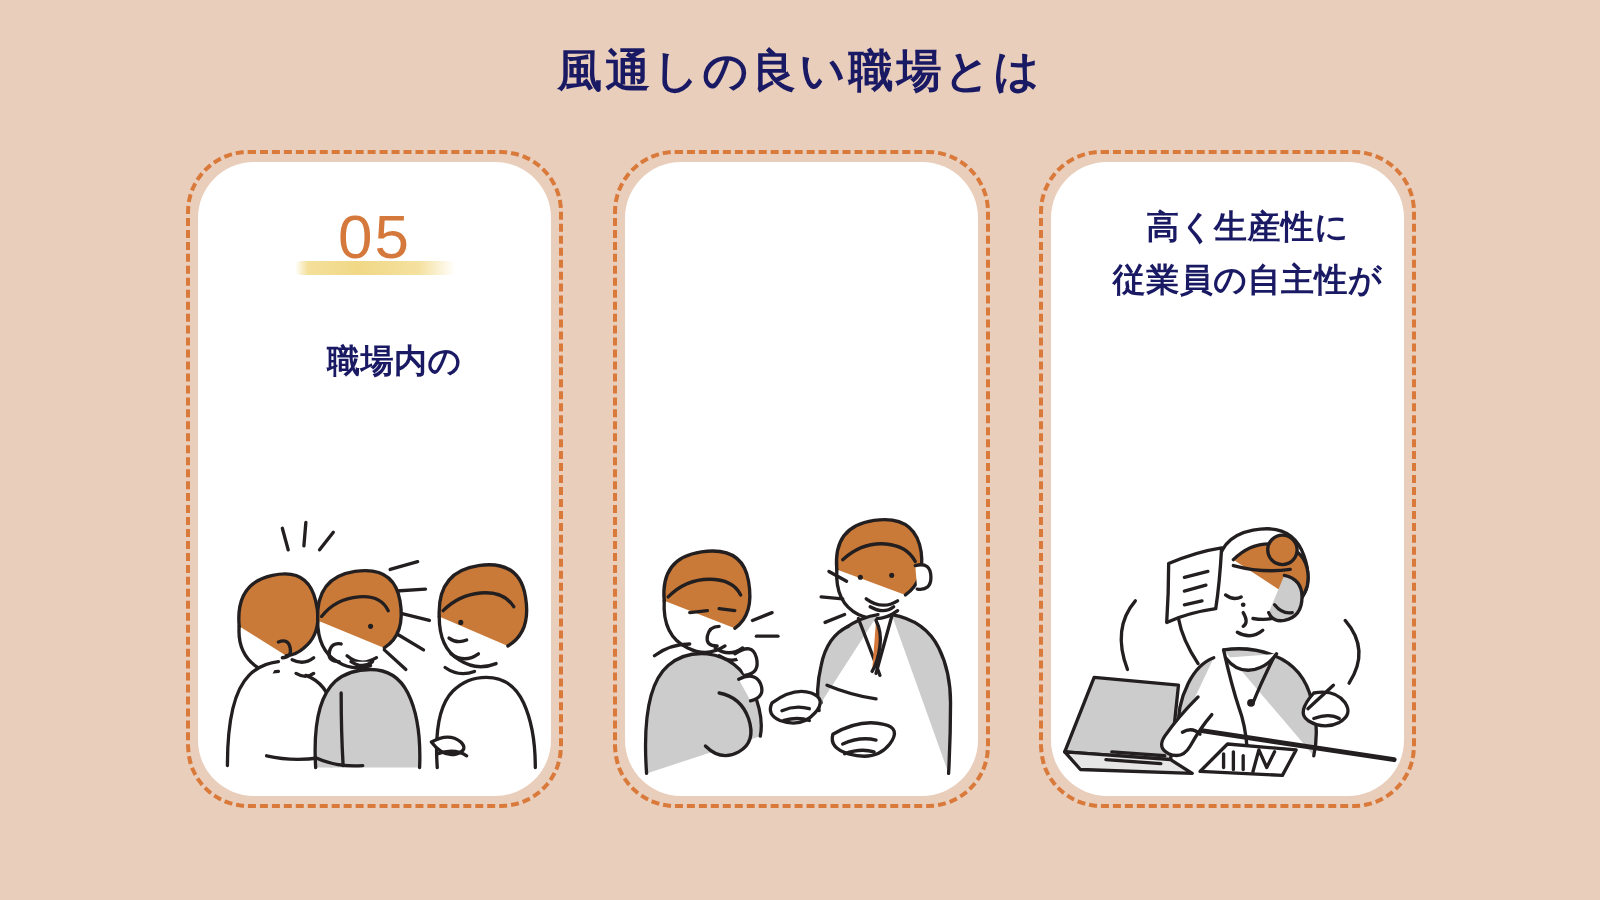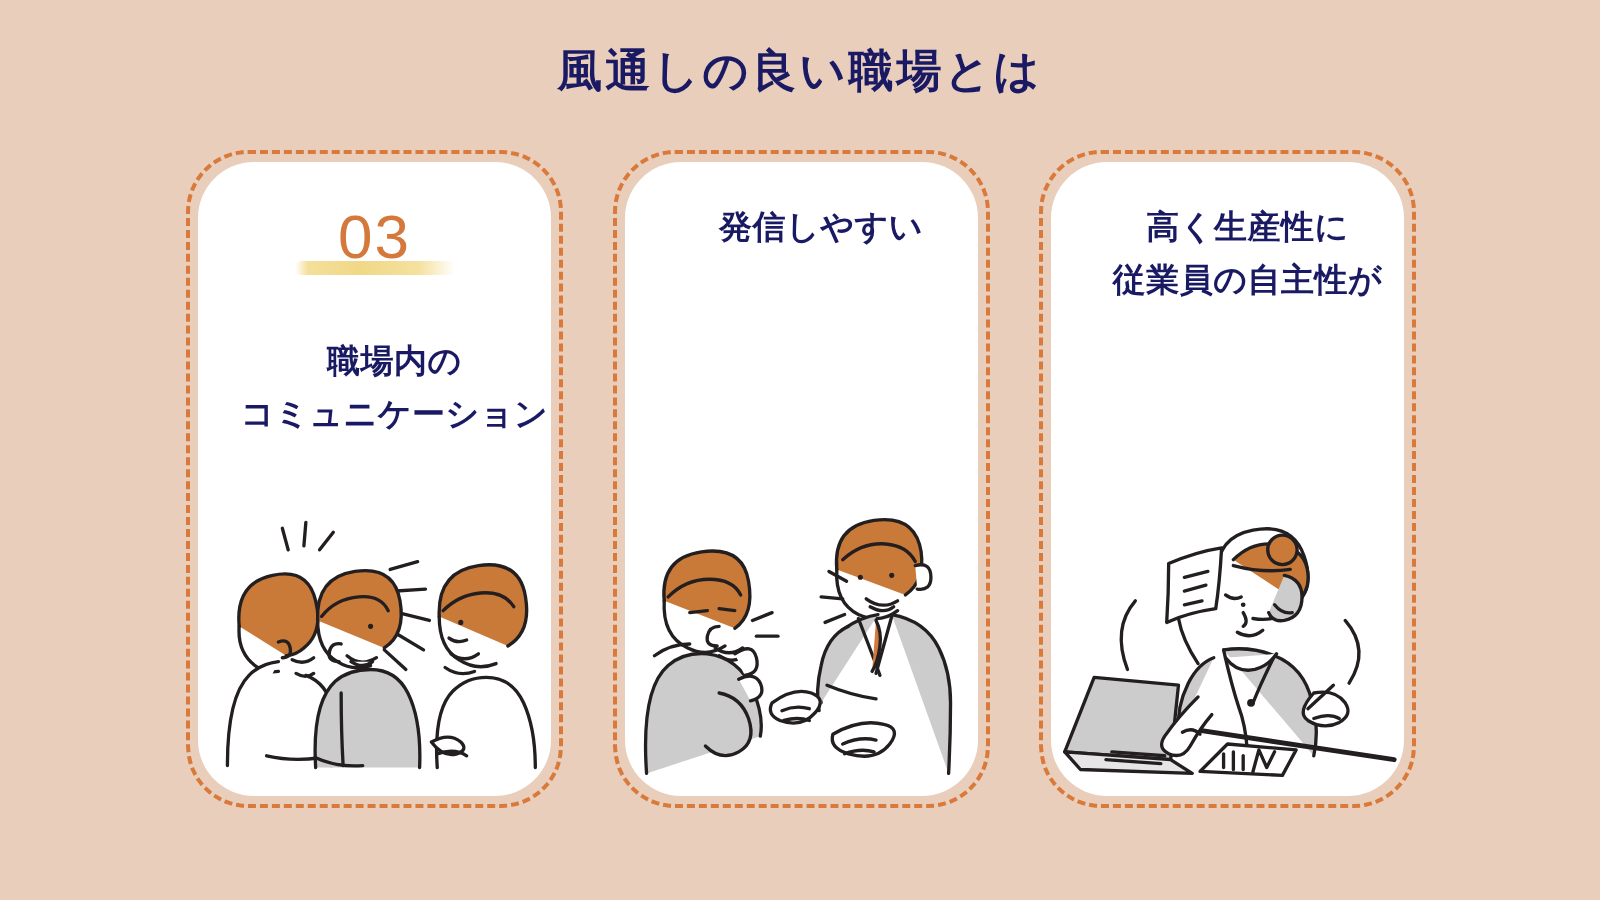--- a/index.html
+++ b/index.html
@@ -122,25 +122,24 @@
 <div class="slide">
 
   <div class="page-title">風通しの良い職場とは</div>
 
   <div class="cards">
 
     <div class="card">
       <div class="card-inner">
         <div class="num-wrap">
           <div class="num-highlight"></div>
-          <span class="num">03</span>
+          <span class="num">05</span>
         </div>
         <div class="card-text">
           <span class="line">職場内の</span>
-          <span class="line">コミュニケーション</span>
         </div>
         <div class="illus">
           <svg viewBox="0 0 360 270" xmlns="http://www.w3.org/2000/svg">
             <g fill="none" stroke="#231f20" stroke-width="3.4" stroke-linecap="round" stroke-linejoin="round">
 
               <path d="M92 40 L86 18"></path>
                 <path d="M108 36 L110 12"></path>
                 <path d="M124 40 L138 22"></path>
 
               <path d="M196 60 L224 52"></path>
@@ -183,21 +182,20 @@
               <path d="M244 248 q18 -6 30 2"></path>
             </g>
           </svg>
         </div>
       </div>
     </div>
 
     <div class="card">
       <div class="card-inner">
         <div class="card-text">
-          <span class="line">発信しやすい</span>
         </div>
         <div class="illus">
           <svg viewBox="0 0 360 270" xmlns="http://www.w3.org/2000/svg">
             <g fill="none" stroke="#231f20" stroke-width="3.4" stroke-linecap="round" stroke-linejoin="round">
 
               <path d="M130 112 L150 104"></path>
                 <path d="M134 128 L156 128"></path>
 
               <path d="M226 72 L208 62"></path>
                 <path d="M222 90 L200 88"></path>

